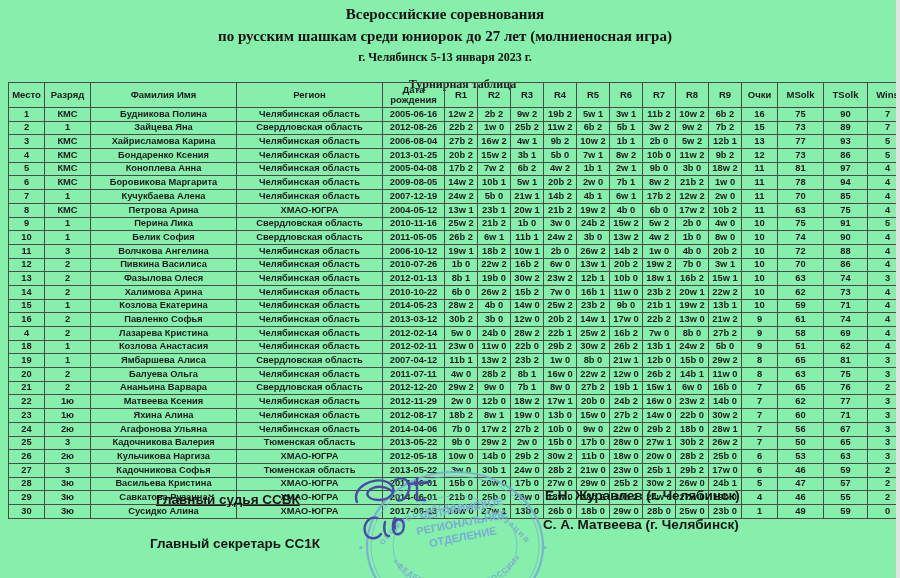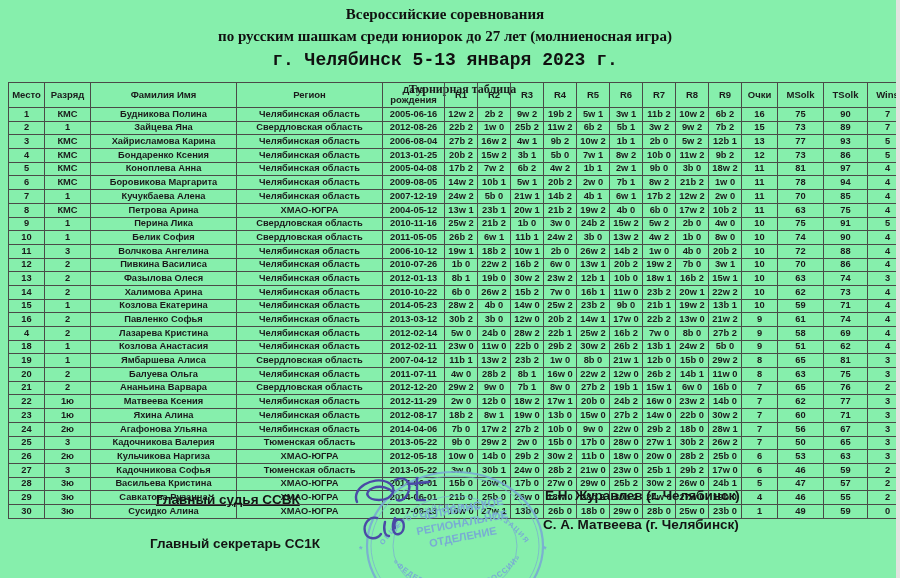--- a/index.html
+++ b/index.html
@@ -5,21 +5,21 @@
   html,body{margin:0;padding:0;background:#e8e8e8;}
   #page{position:relative;width:900px;height:578px;background:#86efac;overflow:hidden;
         font-family:"Liberation Sans",sans-serif;color:#151515;}
   
   #page:after{content:"";position:absolute;right:0;top:0;width:4px;height:100%;background:#e3e3e0;}
 
   .titles{position:absolute;top:4px;left:0;width:890px;text-align:center;}
   .t-serif{font-family:"Liberation Serif",serif;font-weight:bold;color:#101010;}
   .t1{font-size:15px;margin:2px 0 0 0;}
   .t2{font-size:15px;margin:5px 0 0 0;}
-  .t3{font-size:18px;margin:5px 0 9px 0;font-family:Liberation Mono, monospace;}
+  .t3{font-size:12px;margin:5px 0 9px 0;}
   .t4{font-family:Liberation Serif, serif;font-weight:bold;font-size:12px;margin:12px 0 0 0;color:#1c1c1c;padding-left:35px;}
 
   table{position:absolute;left:8px;top:82px;width:884px;border-collapse:collapse;table-layout:fixed;}
   th,td{border:1px solid #4a4a48;font-weight:bold;text-align:center;vertical-align:middle;
         padding:0 1px;overflow:hidden;white-space:nowrap;color:#1b1b1b;}
   th{font-size:9.5px;height:24px;line-height:1.05;white-space:normal;margin-top:16px;}
   td{font-size:9.3px;height:12.7px;line-height:1;}
 
   .sig-label,.sig-name{position:absolute;font-weight:bold;font-size:13.5px;color:#141414;}
   #judge-label{left:156px;top:492px;text-decoration:underline;}

